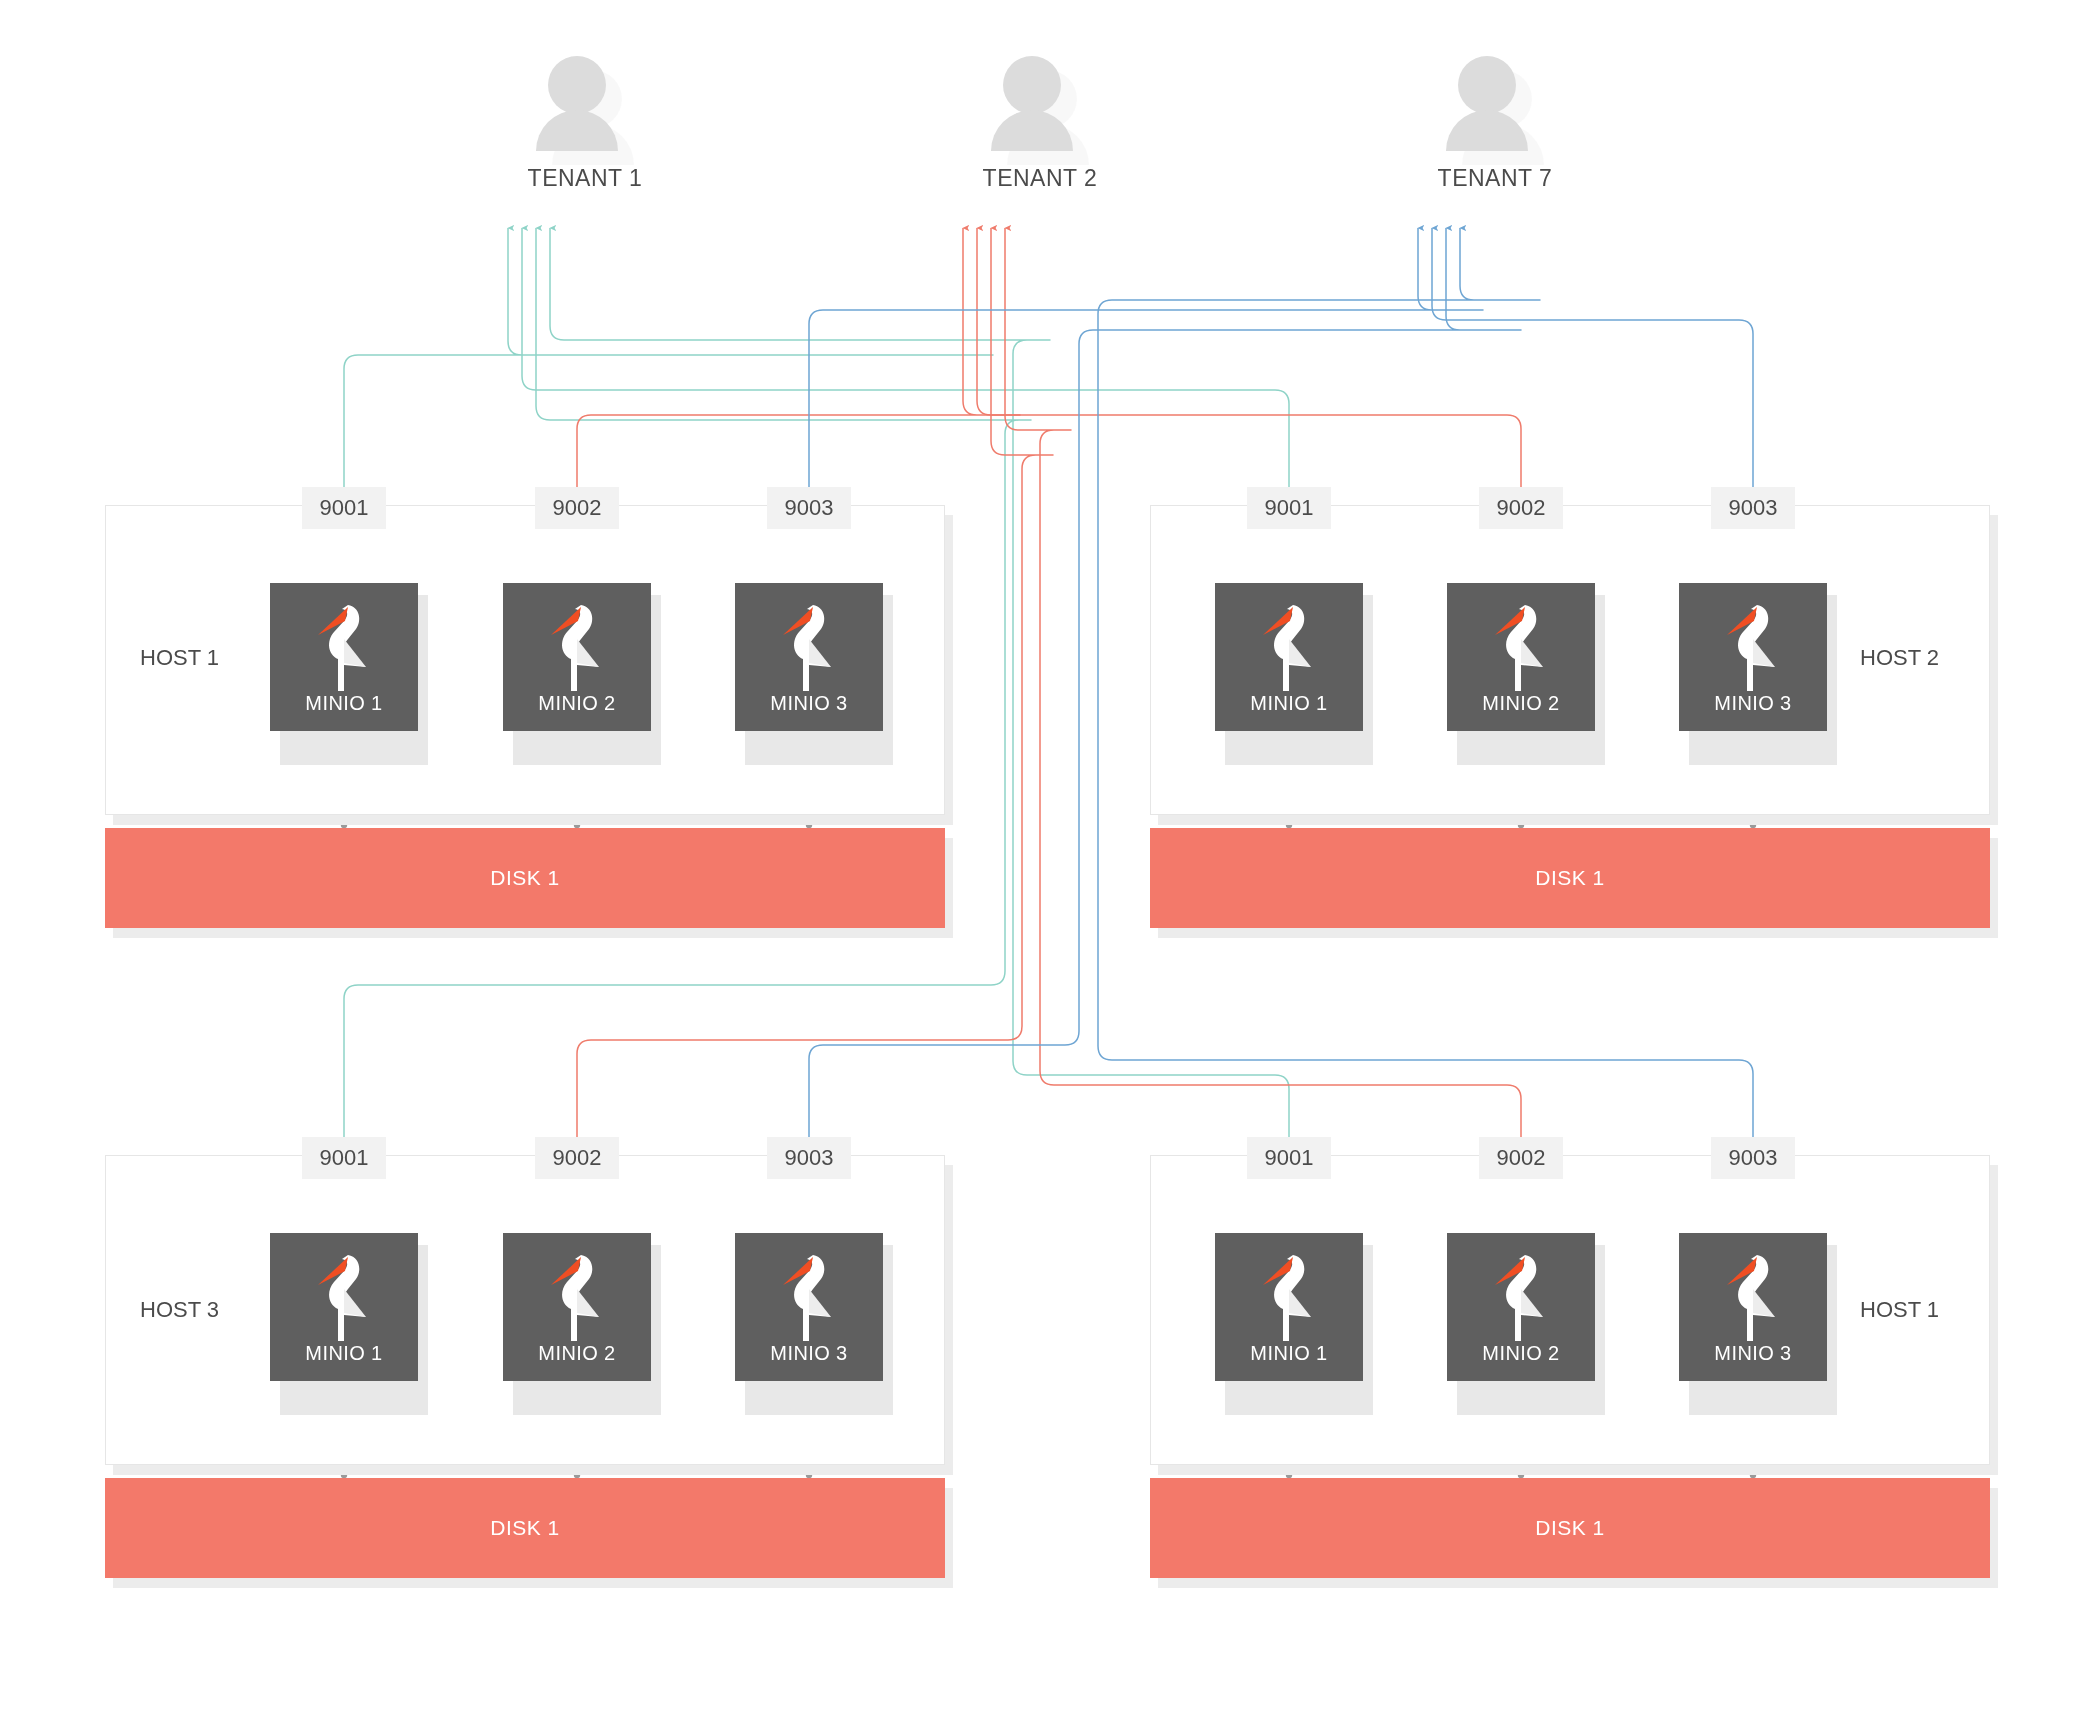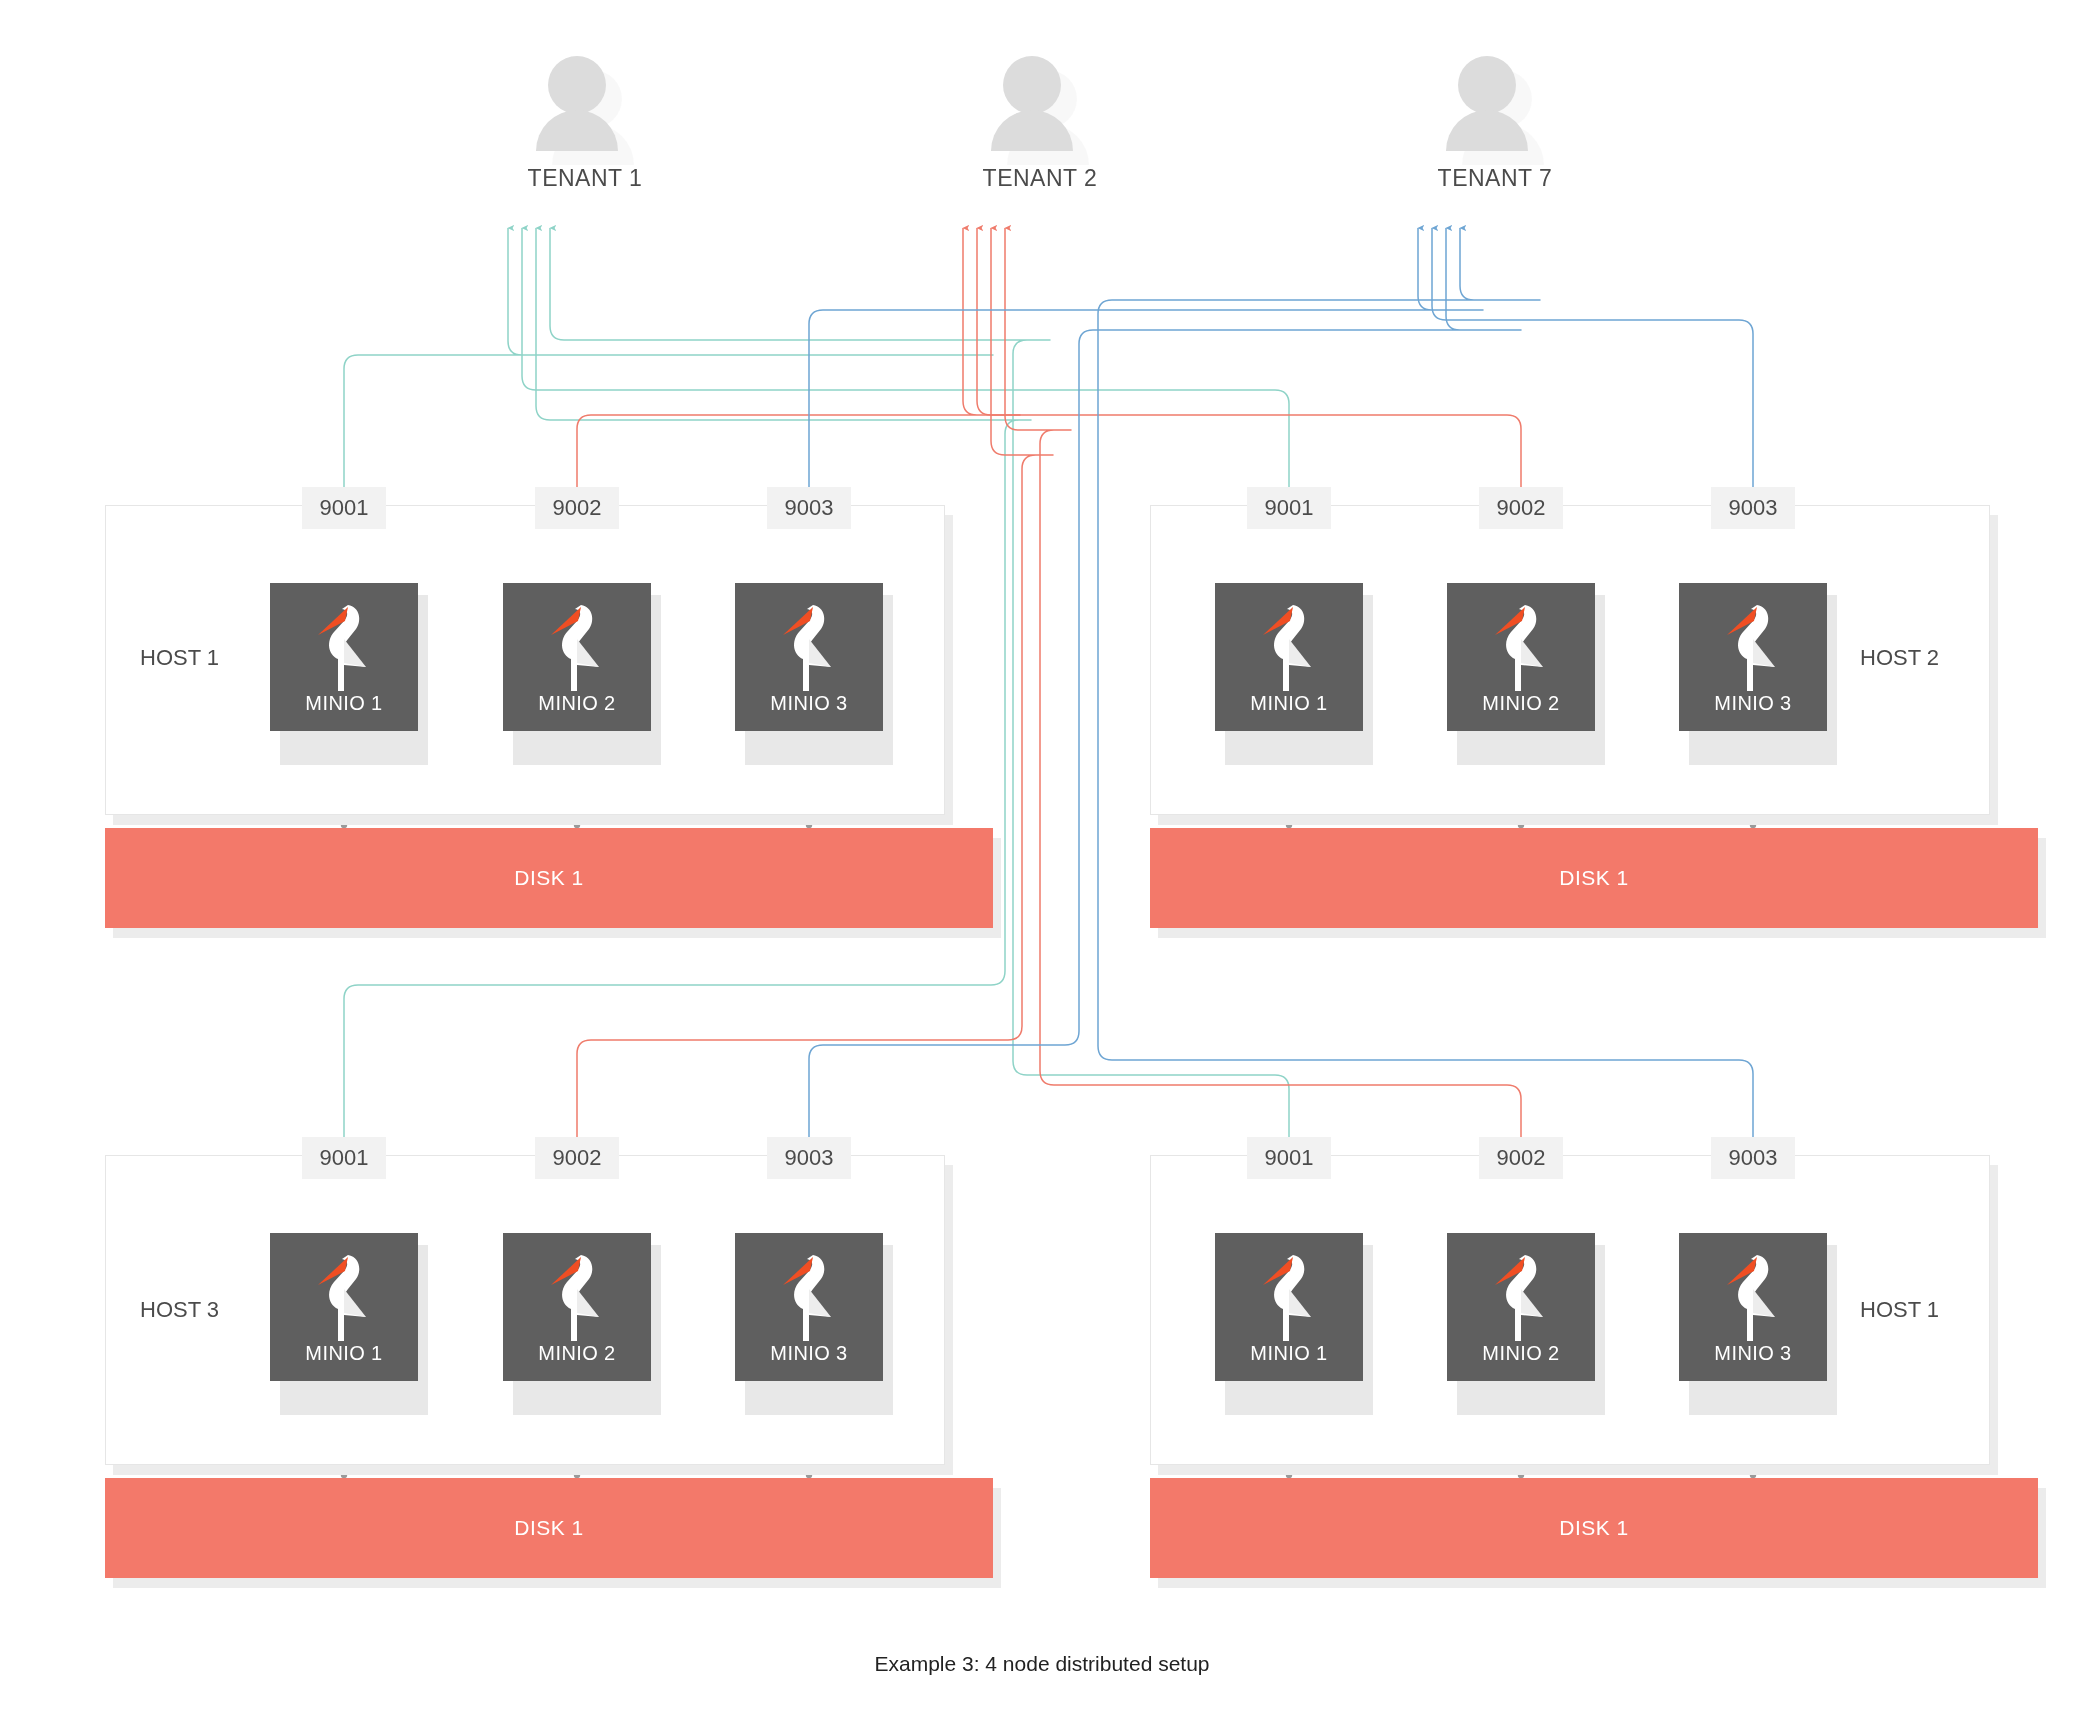--- a/index.html
+++ b/index.html
@@ -31,21 +31,21 @@
   .node .logo{position:absolute;left:34px;top:16px;width:80px;height:96px;}
   .node .nlabel{position:absolute;left:0;right:0;bottom:16px;text-align:center;
       color:#ffffff;font-size:20px;letter-spacing:.4px;}
 
   
   .port{position:absolute;width:84px;height:42px;background:#f2f2f2;
         display:flex;align-items:center;justify-content:center;
         font-size:22px;color:#4b4b4b;}
 
   
-  .disk{position:absolute;height:100px;padding-left:48px;}
+  .disk{position:absolute;height:100px;}
   .disk .dshadow{position:absolute;left:8px;top:10px;width:100%;height:100%;background:#ececec;}
   .disk .dbar{position:absolute;left:0;top:0;width:100%;height:100%;background:#f3796a;
         display:flex;align-items:center;justify-content:center;}
   .disk .dlabel{color:#ffffff;font-size:21px;letter-spacing:.5px;}
 
   .caption{position:absolute;left:0;width:2084px;text-align:center;
         font-size:21px;color:#222;}
 </style>
 </head>
 <body>
@@ -372,14 +372,13 @@
       </div>
       <div class="port" style="left: 1711px; top: 1137px;">9003</div>
       <div class="disk" style="left: 1150px; top: 1478px; width: 840px;">
         <div class="dshadow"></div>
         <div class="dbar">
           <span class="dlabel">DISK 1</span>
         </div>
       </div>
     </div>
 
-  <div class="caption" style="top:1652px;">Example 3: 4 node distributed setup</div>
 </div>
 
 </body></html>

